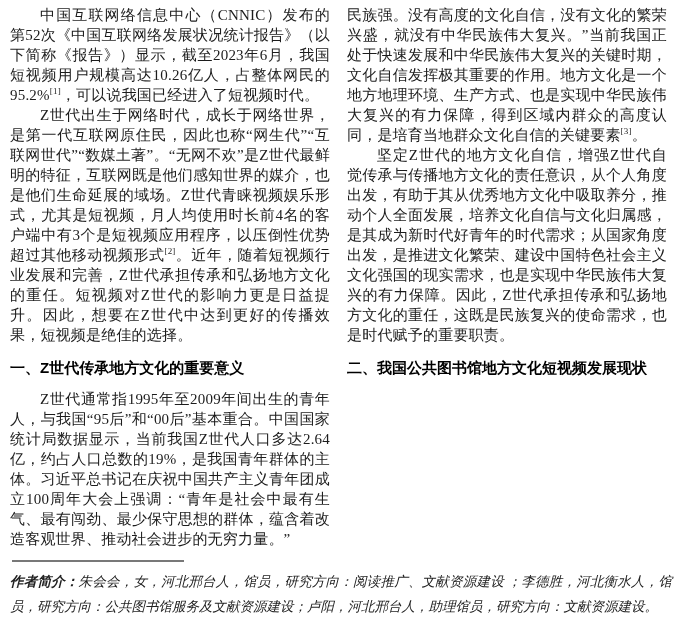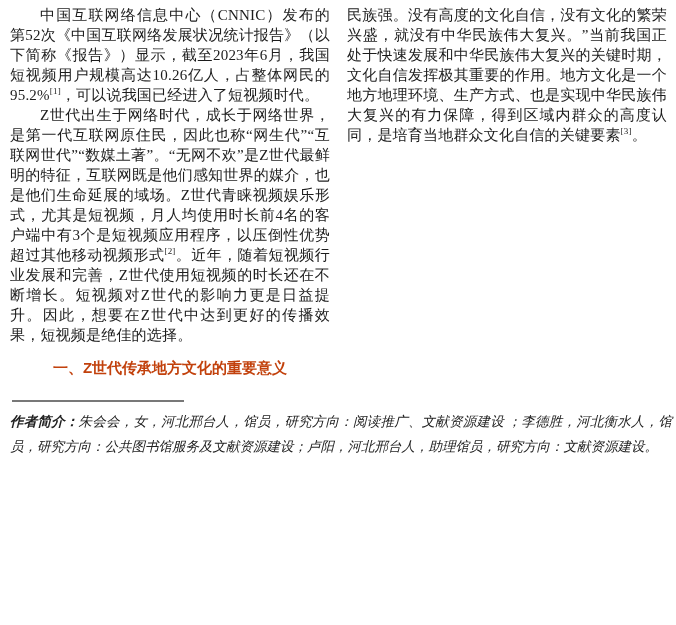--- a/index.html
+++ b/index.html
@@ -41,22 +41,22 @@
   sup.cite {
     font-size: 9px;
     line-height: 0;
     vertical-align: super;
   }
   .sec-heading {
     font-family: "Liberation Sans", "DejaVu Sans", sans-serif;
     font-weight: bold;
     font-size: 15px;
     line-height: 20px;
-    color: #c2410c;
-    text-align: center;
+    color: #000000;
+    text-align: left;
     margin: 13px 0 11px 0;
   }
   .footnote-divider {
     width: 172px;
     height: 0;
     border: none;
     border-top: 2px solid #787878;
     margin: 11px 0 7px 2px;
   }
   .footnote {
@@ -71,22 +71,25 @@
     font-weight: bold;
   }
 </style>
 </head>
 <body>
 
 <div class="page">
   <div class="columns">
     <div class="col">
         <p class="para indent"><span>中国互联网络信息中心（CNNIC）发布的第52次《中国互联网络发展状况统计报告》（以下简称《报告》）显示，截至2023年6月，我国短视频用户规模高达10.26亿人，占整体网民的95.2%</span><sup class="cite">[1]</sup><span>，可以说我国已经进入了短视频时代。</span></p>
-        <p class="para indent"><span>Z世代出生于网络时代，成长于网络世界，是第一代互联网原住民，因此也称“网生代”“互联网世代”“数媒土著”。“无网不欢”是Z世代最鲜明的特征，互联网既是他们感知世界的媒介，也是他们生命延展的域场。Z世代青睐视频娱乐形式，尤其是短视频，月人均使用时长前4名的客户端中有3个是短视频应用程序，以压倒性优势超过其他移动视频形式</span><sup class="cite">[2]</sup><span>。近年，随着短视频行业发展和完善，Z世代使用短视频的时长还在不断增长。短视频对Z世代的影响力更是日益提升。因此，想要在Z世代中达到更好的传播效果，短视频是绝佳的选择。</span></p>
+        <p class="para indent"><span>Z世代出生于网络时代，成长于网络世界，是第一代互联网原住民，因此也称“网生代”“互联网世代”“数媒土著”。“无网不欢”是Z世代最鲜明的特征，互联网既是他们感知世界的媒介，也是他们生命延展的域场。Z世代青睐视频娱乐形式，尤其是短视频，月人均使用时长前4名的客户端中有3个是短视频应用程序，以压倒性优势超过其他移动视频形式</span><sup class="cite">[2]</sup><span>。近年，随着短视频行业发展和完善，Z世代承担传承和弘扬地方文化的重任。短视频对Z世代的影响力更是日益提升。因此，想要在Z世代中达到更好的传播效果，短视频是绝佳的选择。</span></p>
         <h2 class="sec-heading">一、Z世代传承地方文化的重要意义</h2>
+        <p class="para indent"><span>Z世代通常指1995年至2009年间出生的青年人，与我国“95后”和“00后”基本重合。中国国家统计局数据显示，当前我国Z世代人口多达2.64亿，约占人口总数的19%，是我国青年群体的主体。习近平总书记在庆祝中国共产主义青年团成立100周年大会上强调：“青年是社会中最有生气、最有闯劲、最少保守思想的群体，蕴含着改造客观世界、推动社会进步的无穷力量。”</span></p>
       </div>
     <div class="col">
         <p class="para"><span>民族强。没有高度的文化自信，没有文化的繁荣兴盛，就没有中华民族伟大复兴。”当前我国正处于快速发展和中华民族伟大复兴的关键时期，文化自信发挥极其重要的作用。地方文化是一个地方地理环境、生产方式、也是实现中华民族伟大复兴的有力保障，得到区域内群众的高度认同，是培育当地群众文化自信的关键要素</span><sup class="cite">[3]</sup><span>。</span></p>
+        <p class="para indent"><span>坚定Z世代的地方文化自信，增强Z世代自觉传承与传播地方文化的责任意识，从个人角度出发，有助于其从优秀地方文化中吸取养分，推动个人全面发展，培养文化自信与文化归属感，是其成为新时代好青年的时代需求；从国家角度出发，是推进文化繁荣、建设中国特色社会主义文化强国的现实需求，也是实现中华民族伟大复兴的有力保障。因此，Z世代承担传承和弘扬地方文化的重任，这既是民族复兴的使命需求，也是时代赋予的重要职责。</span></p>
+        <h2 class="sec-heading">二、我国公共图书馆地方文化短视频发展现状</h2>
       </div>
   </div>
   <hr class="footnote-divider">
   <p class="footnote"><span class="label">作者简介：</span><span>朱会会，女，河北邢台人，馆员，研究方向：阅读推广、文献资源建设 ；李德胜，河北衡水人，馆员，研究方向：公共图书馆服务及文献资源建设；卢阳，河北邢台人，助理馆员，研究方向：文献资源建设。</span></p>
 </div>
 
 </body></html>

